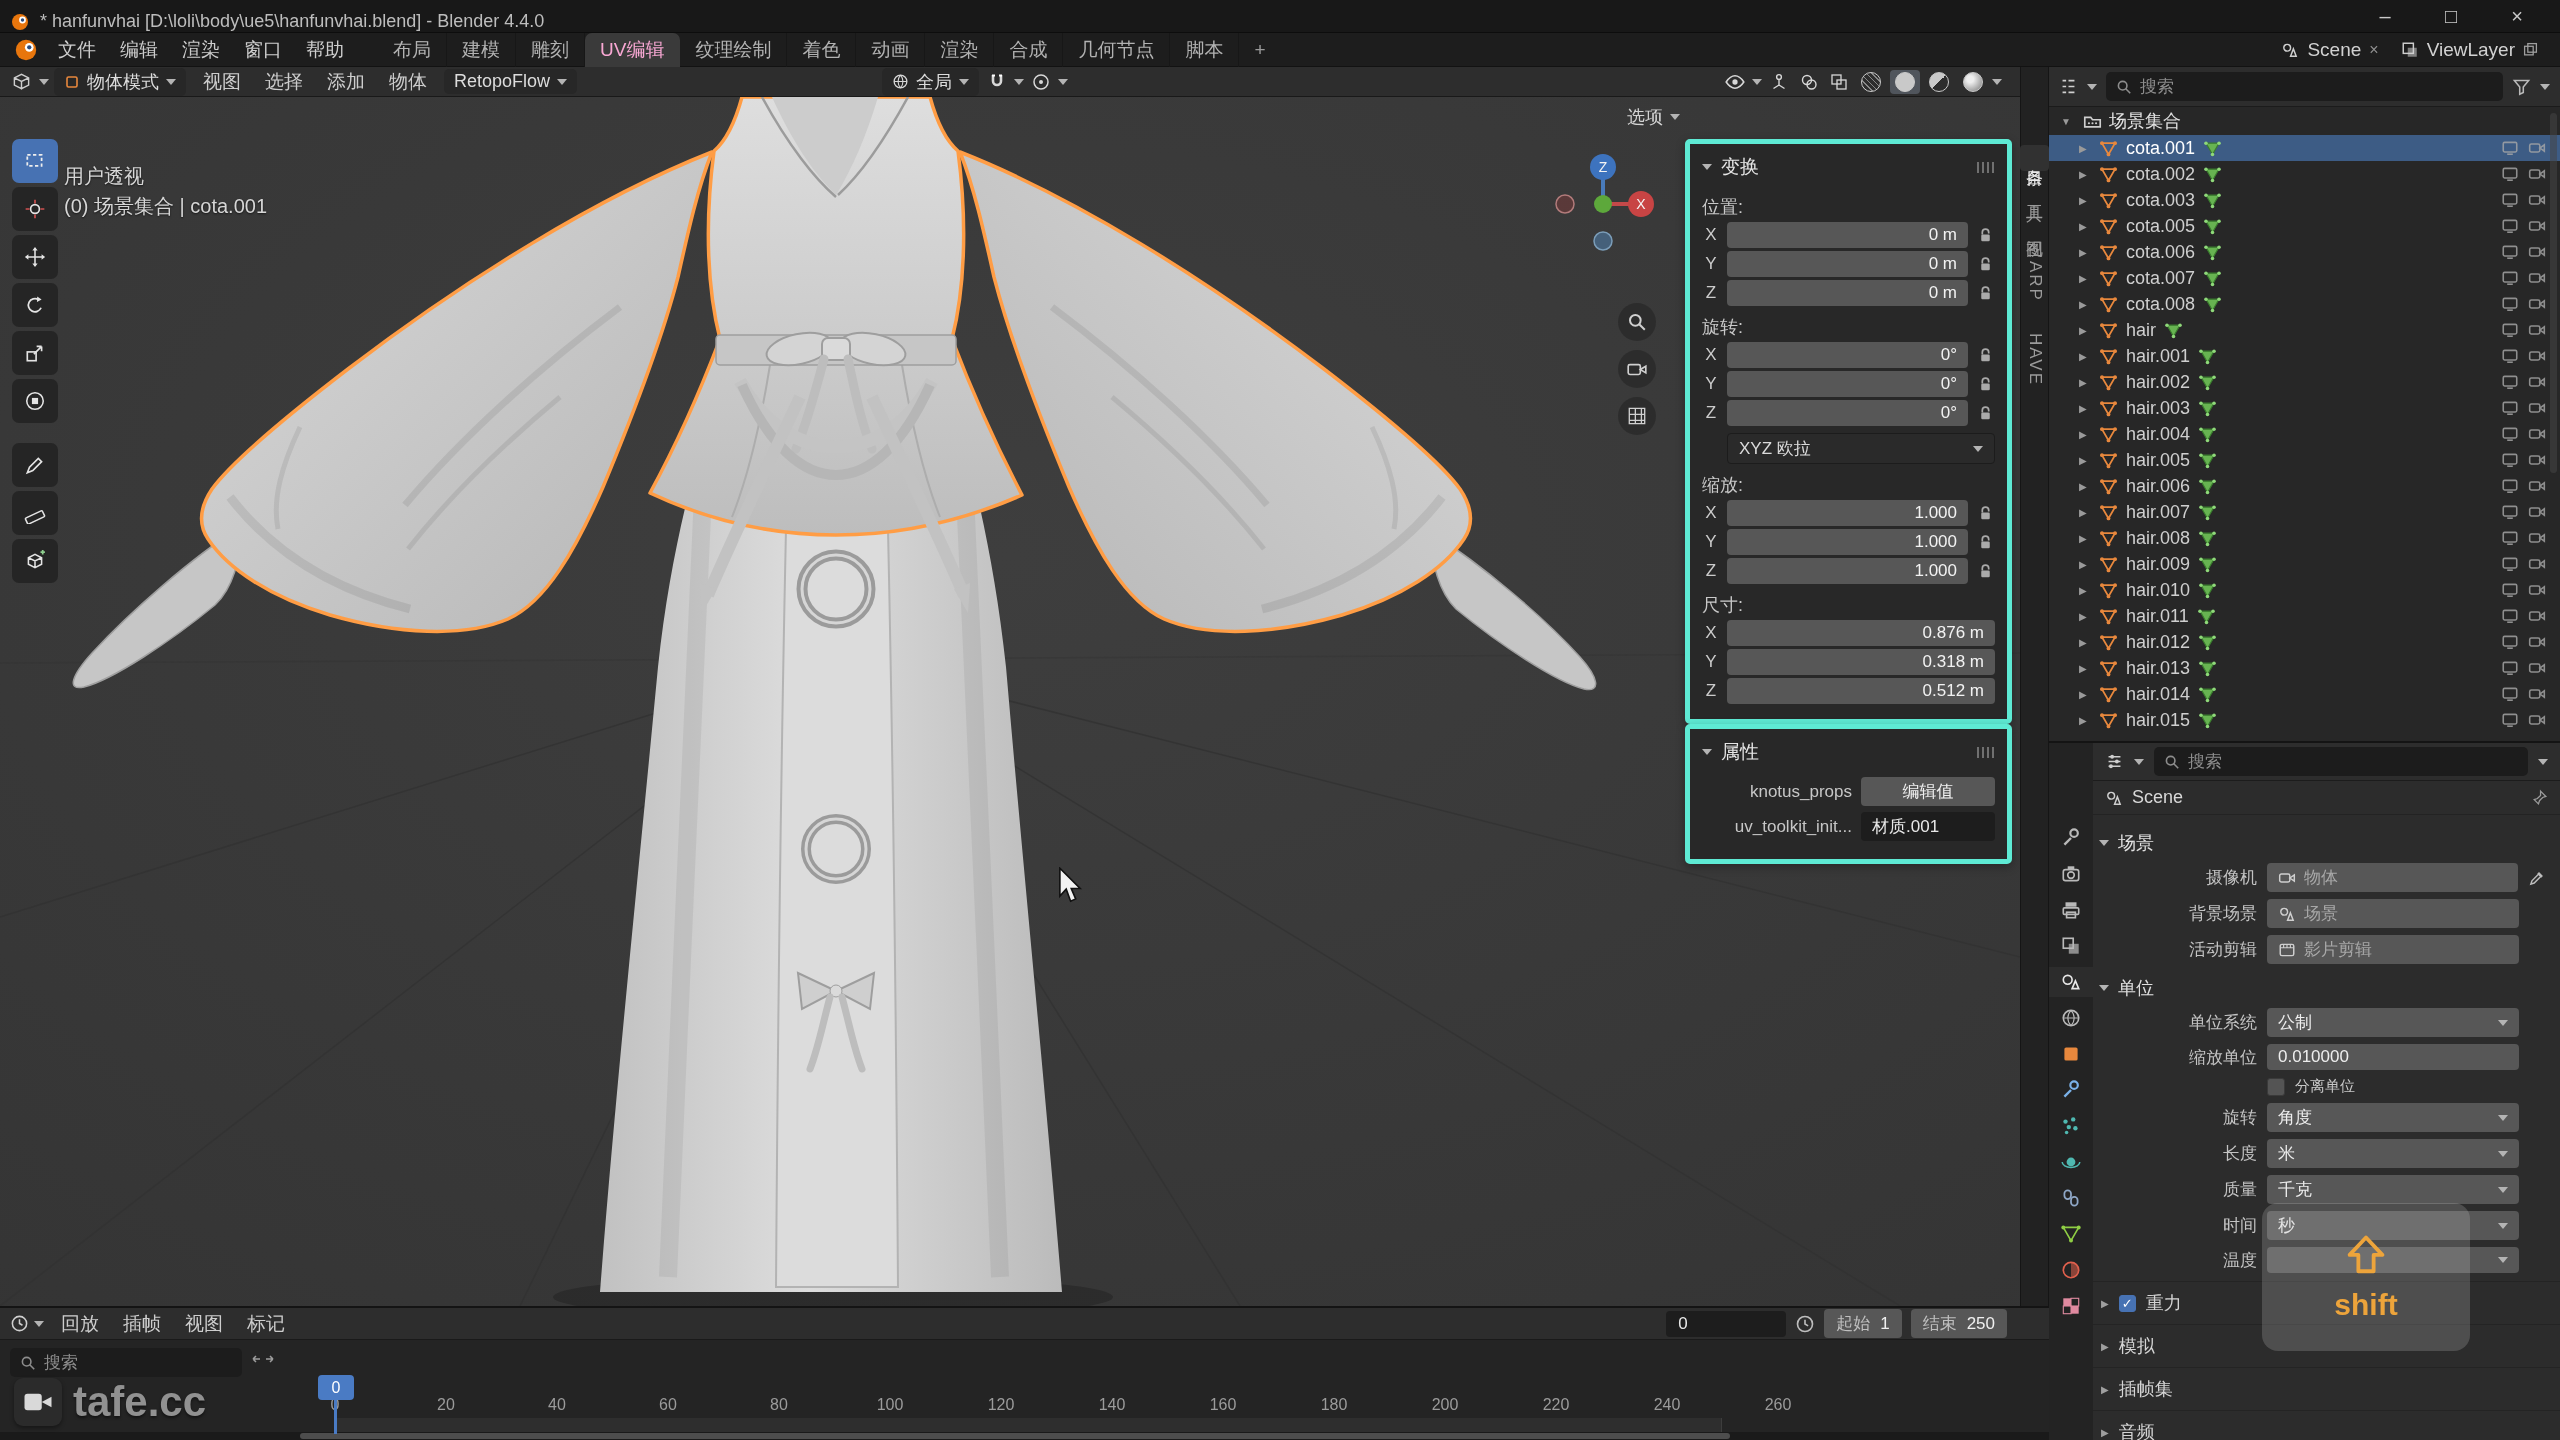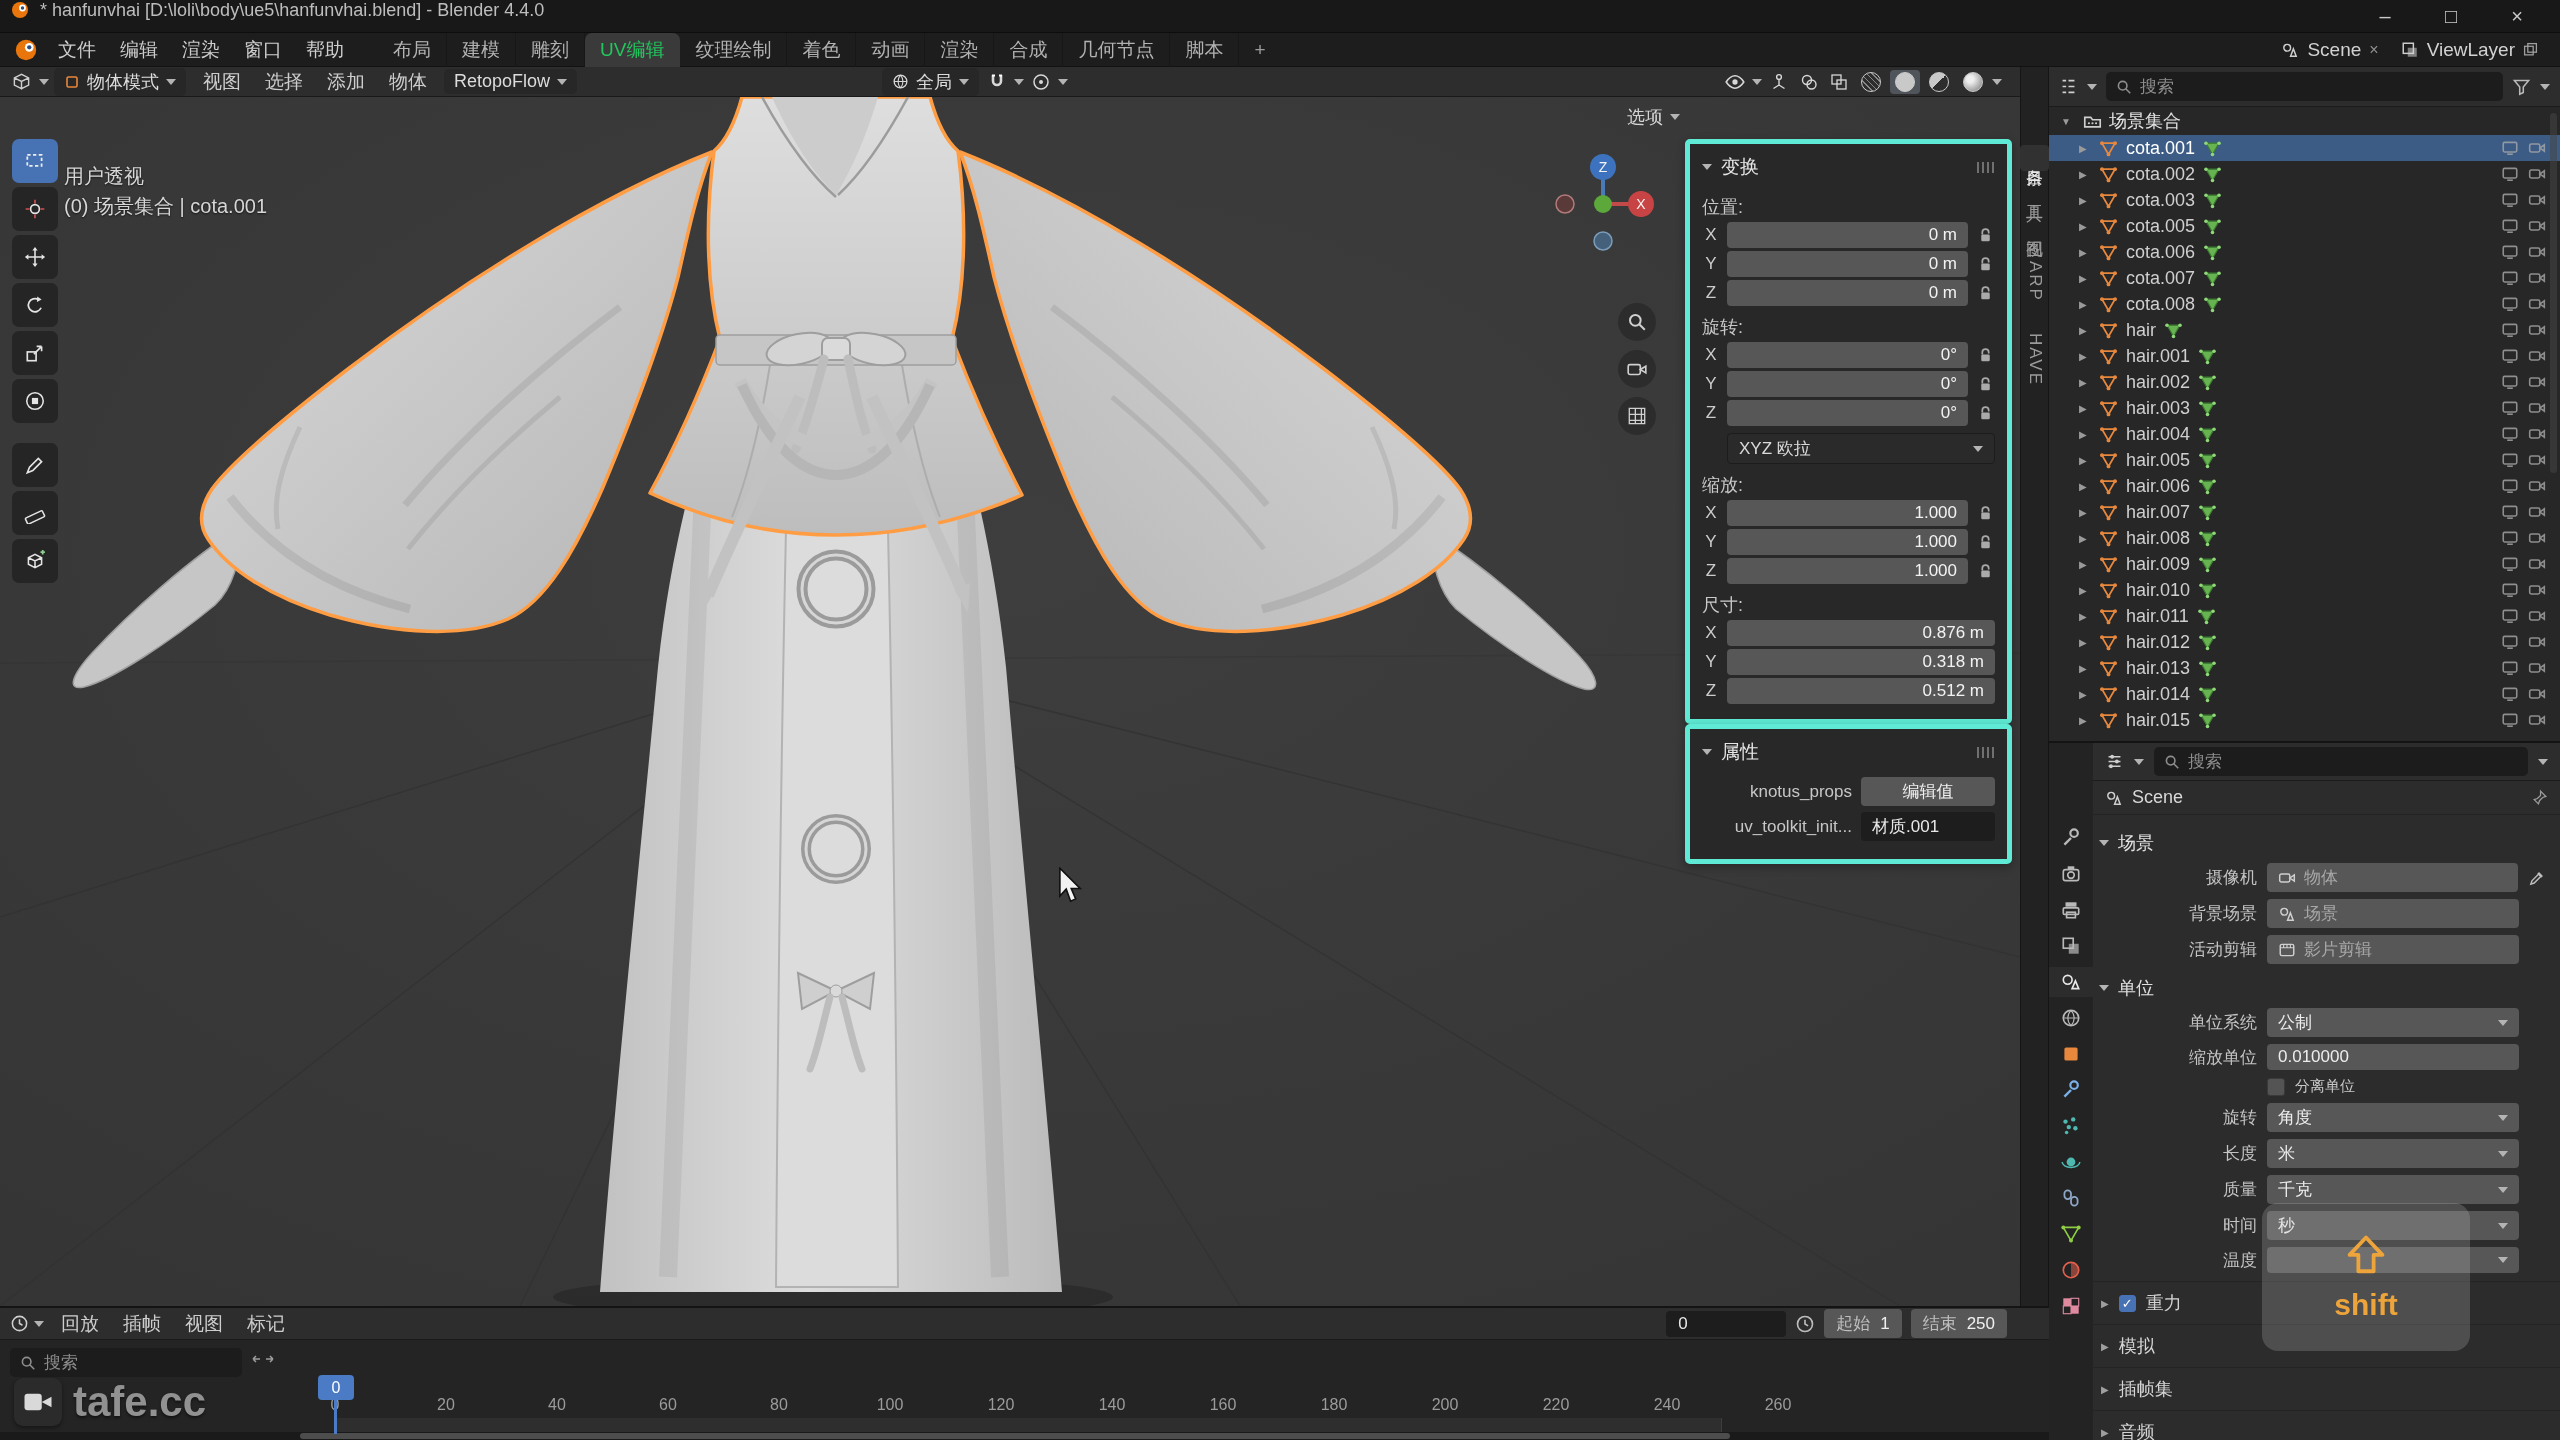--- a/index.html
+++ b/index.html
@@ -4,32 +4,32 @@
 <style>
   *{box-sizing:border-box;margin:0;padding:0}
   html,body{background:#0e0e0e}
   #app{position:relative;width:2560px;height:1440px;overflow:hidden;background:#1d1d1d;
        font-family:"Liberation Sans","DejaVu Sans",sans-serif;color:#cfcfcf;font-size:19px}
   svg{display:block}
   .caret{width:0;height:0;border-left:5px solid transparent;border-right:5px solid transparent;
          border-top:6px solid #b4b4b4;display:inline-block}
   
   .titlebar{position:absolute;left:0;top:0;width:2560px;height:33px;background:#181818;
-            display:flex;align-items:flex-start;gap:10px;padding:0 10px;border-bottom:1px solid #0d0d0d;z-index:10}
+            display:flex;align-items:flex-end;gap:10px;padding:0 10px;border-bottom:1px solid #0d0d0d;z-index:10}
   .title-text{color:#bdbdbd;font-size:18px}
   .win-controls{margin-left:auto;display:flex}
   .win-btn{width:66px;height:32px;display:flex;align-items:center;justify-content:center;color:#c9c9c9;font-size:20px}
   
   .menubar{position:absolute;top:33px;left:0;width:2560px;height:34px;background:#1d1d1d;
            border-bottom:1px solid #121212;display:flex;align-items:center;gap:2px;padding:0 8px;z-index:10}
   .menu-item{padding:4px 12px;border-radius:4px;color:#cdcdcd;cursor:default}
   #topbar-menus,#vp-menus,#tl-menus{display:flex;}
   #workspace-tabs{display:flex;margin-left:20px;height:34px;align-items:stretch}
   .ws-tab{padding:6px 15px;font-size:19px;color:#b2b2b2;display:flex;align-items:center;border-right:1px solid #171717}
-  .ws-tab.active{background:#3a3a3a;color:#22c55e;border-radius:7px 7px 0 0;border-right-color:transparent}
+  .ws-tab.active{background:#3a3a3a;color:#f9a8d4;border-radius:7px 7px 0 0;border-right-color:transparent}
   .ws-tab.add{color:#9a9a9a;border-right:none}
   .mb-right{margin-left:auto;display:flex;gap:22px;align-items:center;padding-right:14px}
   .mb-pill{display:flex;align-items:center;gap:8px;color:#d2d2d2}
   .mb-x{color:#8f8f8f;font-size:16px}
   
   .vp-header{position:absolute;top:67px;left:0;width:2020px;height:30px;background:#2d2d2d;
              border-bottom:1px solid #191919;display:flex;align-items:center;gap:5px;padding:0 8px;z-index:8}
   .hdr-drop{display:flex;align-items:center;gap:7px;background:#272727;padding:2px 10px;border-radius:5px;font-size:18px;color:#dcdcdc}
   .hdr-icon{width:26px;height:24px;display:flex;align-items:center;justify-content:center}
   .hdr-group{display:flex;align-items:center;gap:4px}

